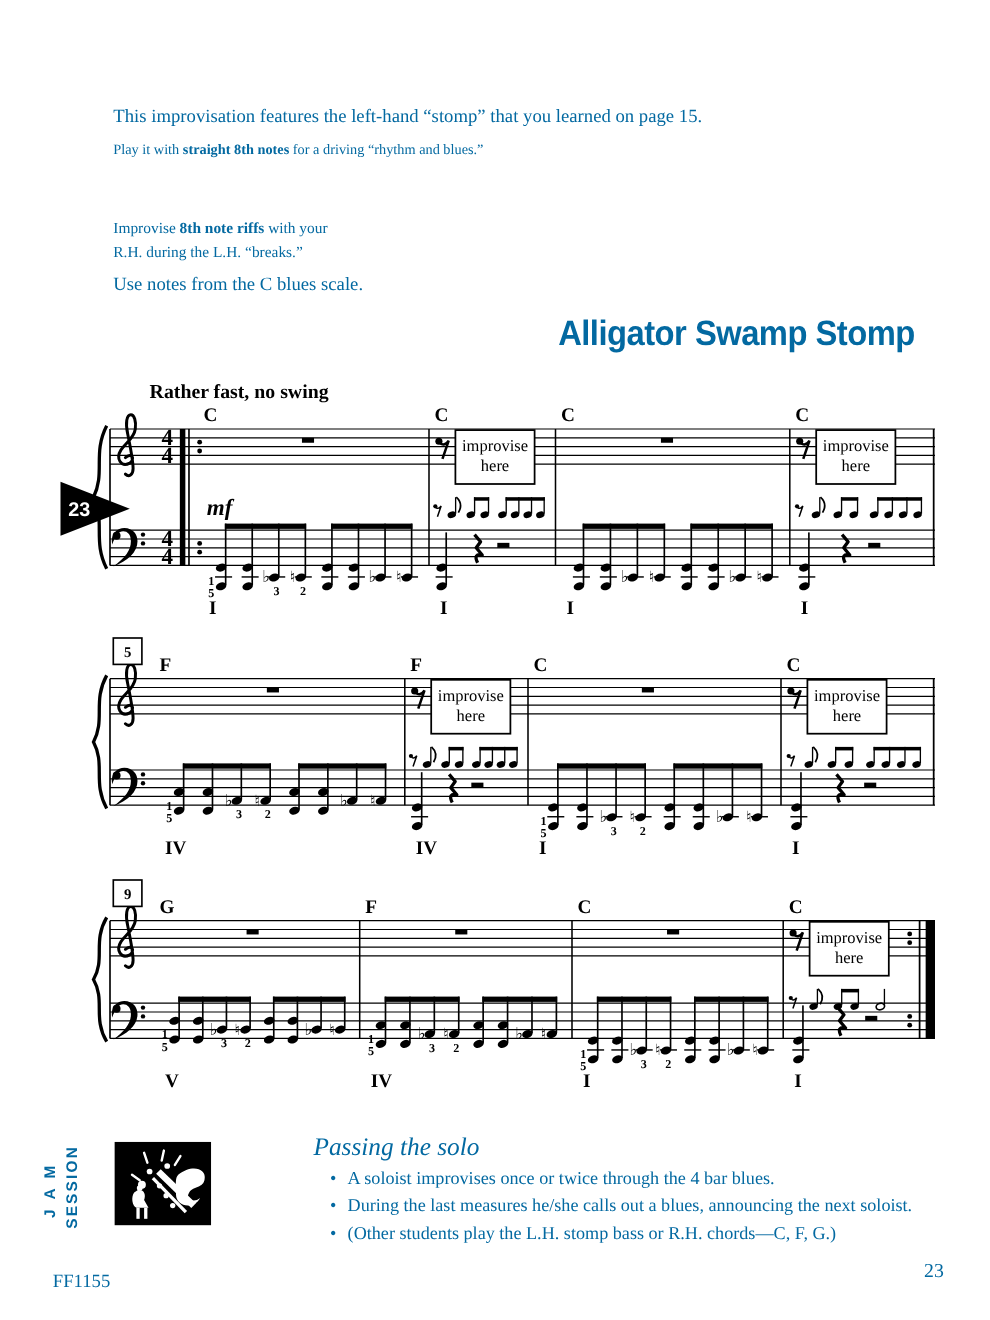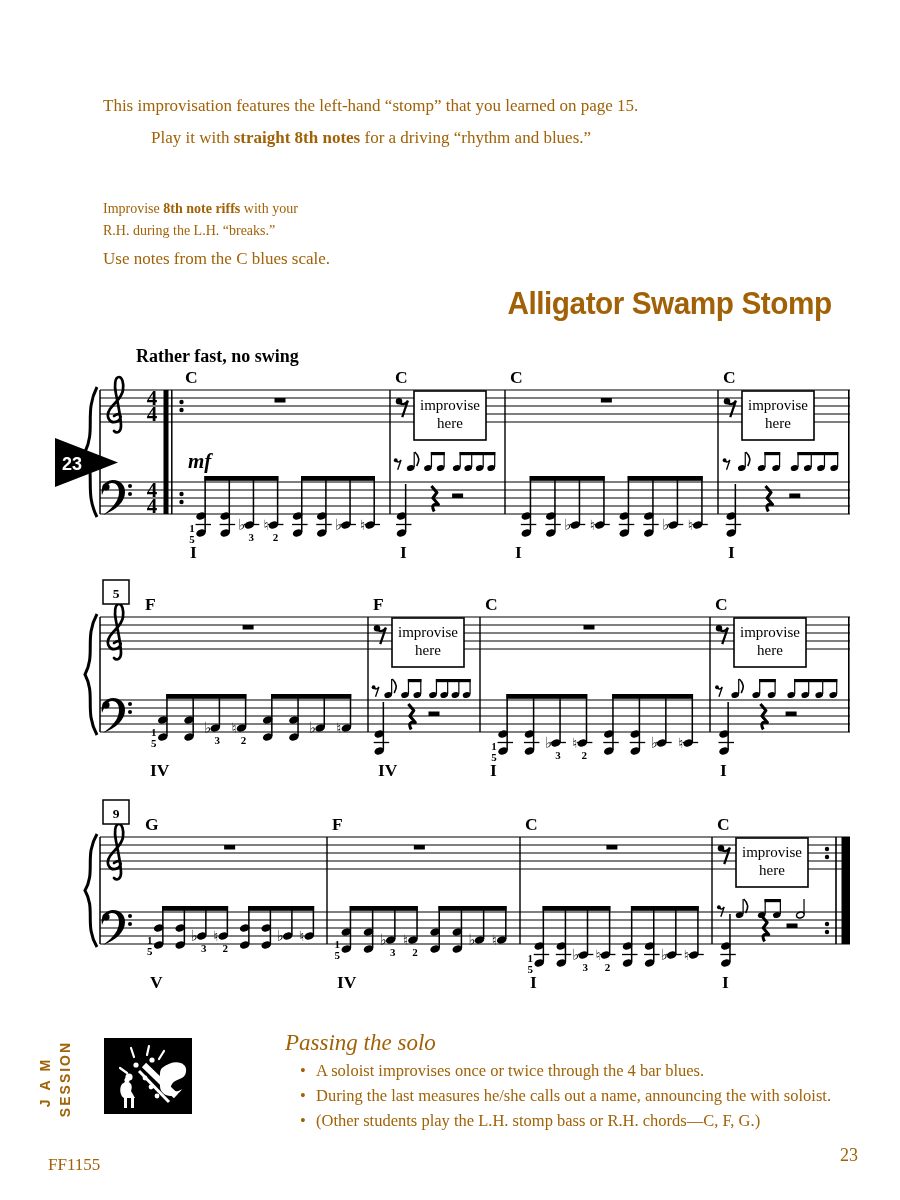--- a/index.html
+++ b/index.html
@@ -1,20 +1,20 @@
 <!DOCTYPE html>
 <html><head>
 <meta charset="utf-8">
 <style>
   html,body{margin:0;padding:0;background:#e8e8e8;}
   .page{position:relative;width:900px;height:1200px;background:#ffffff;margin:0 auto;
-        font-family:"Liberation Serif",serif;color:#a16207;overflow:hidden;}
+        font-family:"Liberation Serif",serif;color:#0369a1;overflow:hidden;}
   .abs{position:absolute;}
   .intro1{left:103px;top:96px;font-size:17px;}
-  .intro2{left:103px;top:128px;font-size:17px;margin-left:48px;}
+  .intro2{left:103px;top:128px;font-size:13px;}
   .side1{left:103px;top:198px;font-size:14px;line-height:22px;}
   .use-note{left:103px;top:249px;font-size:17px;}
   .title{right:68px;top:285px;font-family:"Liberation Sans",sans-serif;font-weight:bold;
          font-size:32px;letter-spacing:-0.5px;transform:scaleX(0.93);transform-origin:right top;
          white-space:nowrap;margin:0;}
   b{font-weight:bold;}
   #score-svg{position:absolute;left:0;top:340px;}
   
   .jam-vert{left:40px;top:1030px;width:60px;height:98px;}
   .jam-w{position:absolute;width:98px;height:16px;text-align:center;transform:rotate(-90deg);
@@ -635,21 +635,21 @@
     <rect x="27" y="60" width="3" height="10" fill="#fff"></rect>
   </svg>
   <div class="abs jam-head">Passing the solo</div>
   <div class="abs jam-bullets" id="jam-bullets">
       <div class="bullet-row">
         <span class="bullet-glyph">•</span>
         <span>A soloist improvises once or twice through the 4 bar blues.</span>
       </div>
       <div class="bullet-row">
         <span class="bullet-glyph">•</span>
-        <span>During the last measures he/she calls out a name, announcing the with soloist.</span>
+        <span>During the last measures he/she calls out a blues, announcing the next soloist.</span>
       </div>
       <div class="bullet-row">
         <span class="bullet-glyph">•</span>
         <span>(Other students play the L.H. stomp bass or R.H. chords—C, F, G.)</span>
       </div>
     </div>
 
   <div class="abs foot-l">FF1155</div>
   <div class="abs foot-r">23</div>
 </div>

